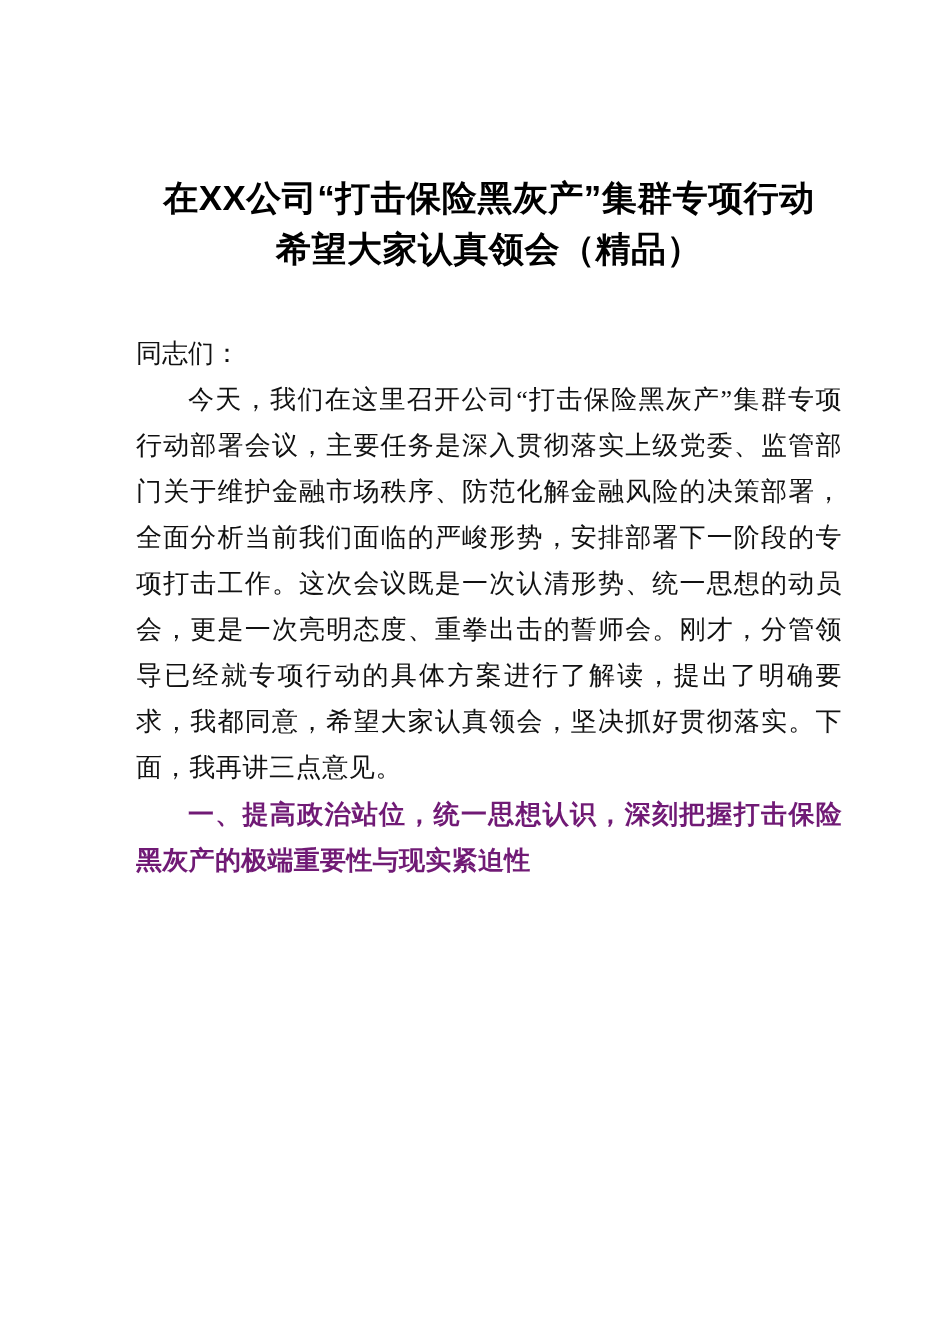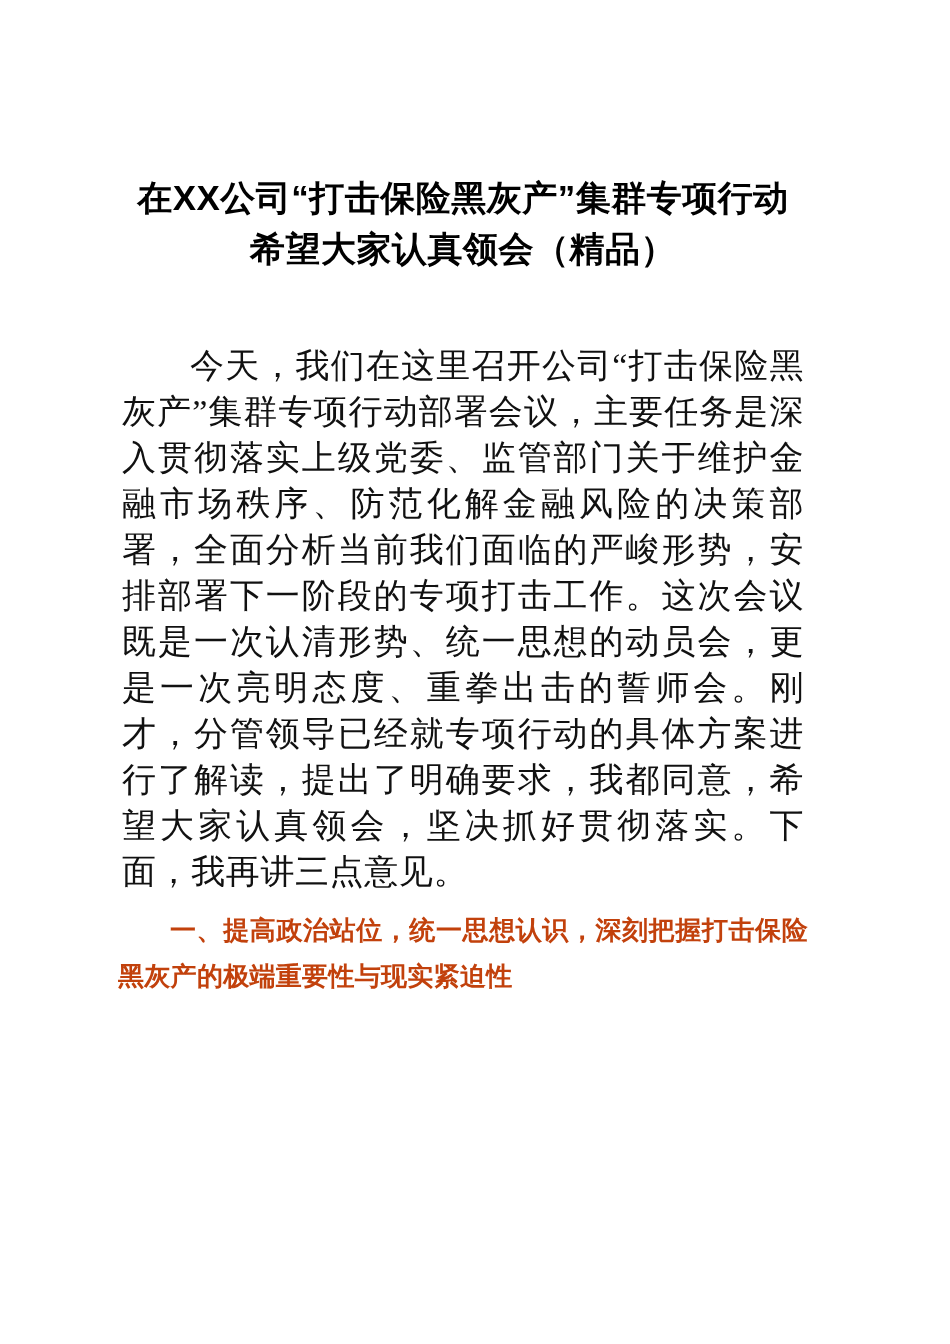--- a/index.html
+++ b/index.html
@@ -11,21 +11,21 @@
     position: relative;
     width: 950px;
     height: 1344px;
     background: #ffffff;
     box-sizing: border-box;
     padding: 0;
     overflow: hidden;
   }
   .content {
     position: absolute;
-    left: 110px;
+    left: 136px;
     top: 0;
     width: 706px;
   }
   .doc-title {
     margin: 0;
     padding: 0;
     text-align: center;
     font-family: "Liberation Sans", "DejaVu Sans", sans-serif;
     font-weight: bold;
     font-size: 35px;
@@ -47,59 +47,60 @@
     font-family: "Liberation Serif", "DejaVu Serif", serif;
     font-size: 26px;
     line-height: 46px;
     color: #111111;
     text-align: justify;
     text-align-last: left;
     margin: 0;
   }
   .body-para {
     font-family: "Liberation Serif", "DejaVu Serif", serif;
-    font-size: 34px;
+    font-size: 26px;
     line-height: 46px;
     color: #111111;
     text-align: justify;
     text-align-last: left;
-    margin: 12px;
+    margin: 0;
     text-indent: 2em;
     letter-spacing: 0.6px;
     word-break: break-all;
   }
   .section-heading {
     font-family: "Liberation Sans", "DejaVu Sans", sans-serif;
     font-weight: bold;
     font-size: 26px;
     line-height: 46px;
-    color: #c2410c;
+    color: #701a75;
     text-align: justify;
     text-align-last: left;
-    margin: 8px;
+    margin: 0;
     text-indent: 2em;
     letter-spacing: 0.3px;
     word-break: break-all;
   }
 </style>
 </head>
 <body>
 
 <div class="page">
   <div class="content">
 
     <div class="title-spacer"></div>
 
     <h1 class="doc-title">
       <span class="title-line">在XX公司“打击保险黑灰产”集群专项行动</span>
       <span class="title-line">希望大家认真领会（精品）</span>
     </h1>
 
     <div class="after-title-gap"></div>
 
+    <p class="salutation">同志们：</p>
 
     <p class="body-para">今天，我们在这里召开公司“打击保险黑灰产”集群专项行动部署会议，主要任务是深入贯彻落实上级党委、监管部门关于维护金融市场秩序、防范化解金融风险的决策部署，全面分析当前我们面临的严峻形势，安排部署下一阶段的专项打击工作。这次会议既是一次认清形势、统一思想的动员会，更是一次亮明态度、重拳出击的誓师会。刚才，分管领导已经就专项行动的具体方案进行了解读，提出了明确要求，我都同意，希望大家认真领会，坚决抓好贯彻落实。下面，我再讲三点意见。</p>
 
     <p class="section-heading">一、提高政治站位，统一思想认识，深刻把握打击保险黑灰产的极端重要性与现实紧迫性</p>
 
 
   </div>
 </div>
 
 </body></html>

